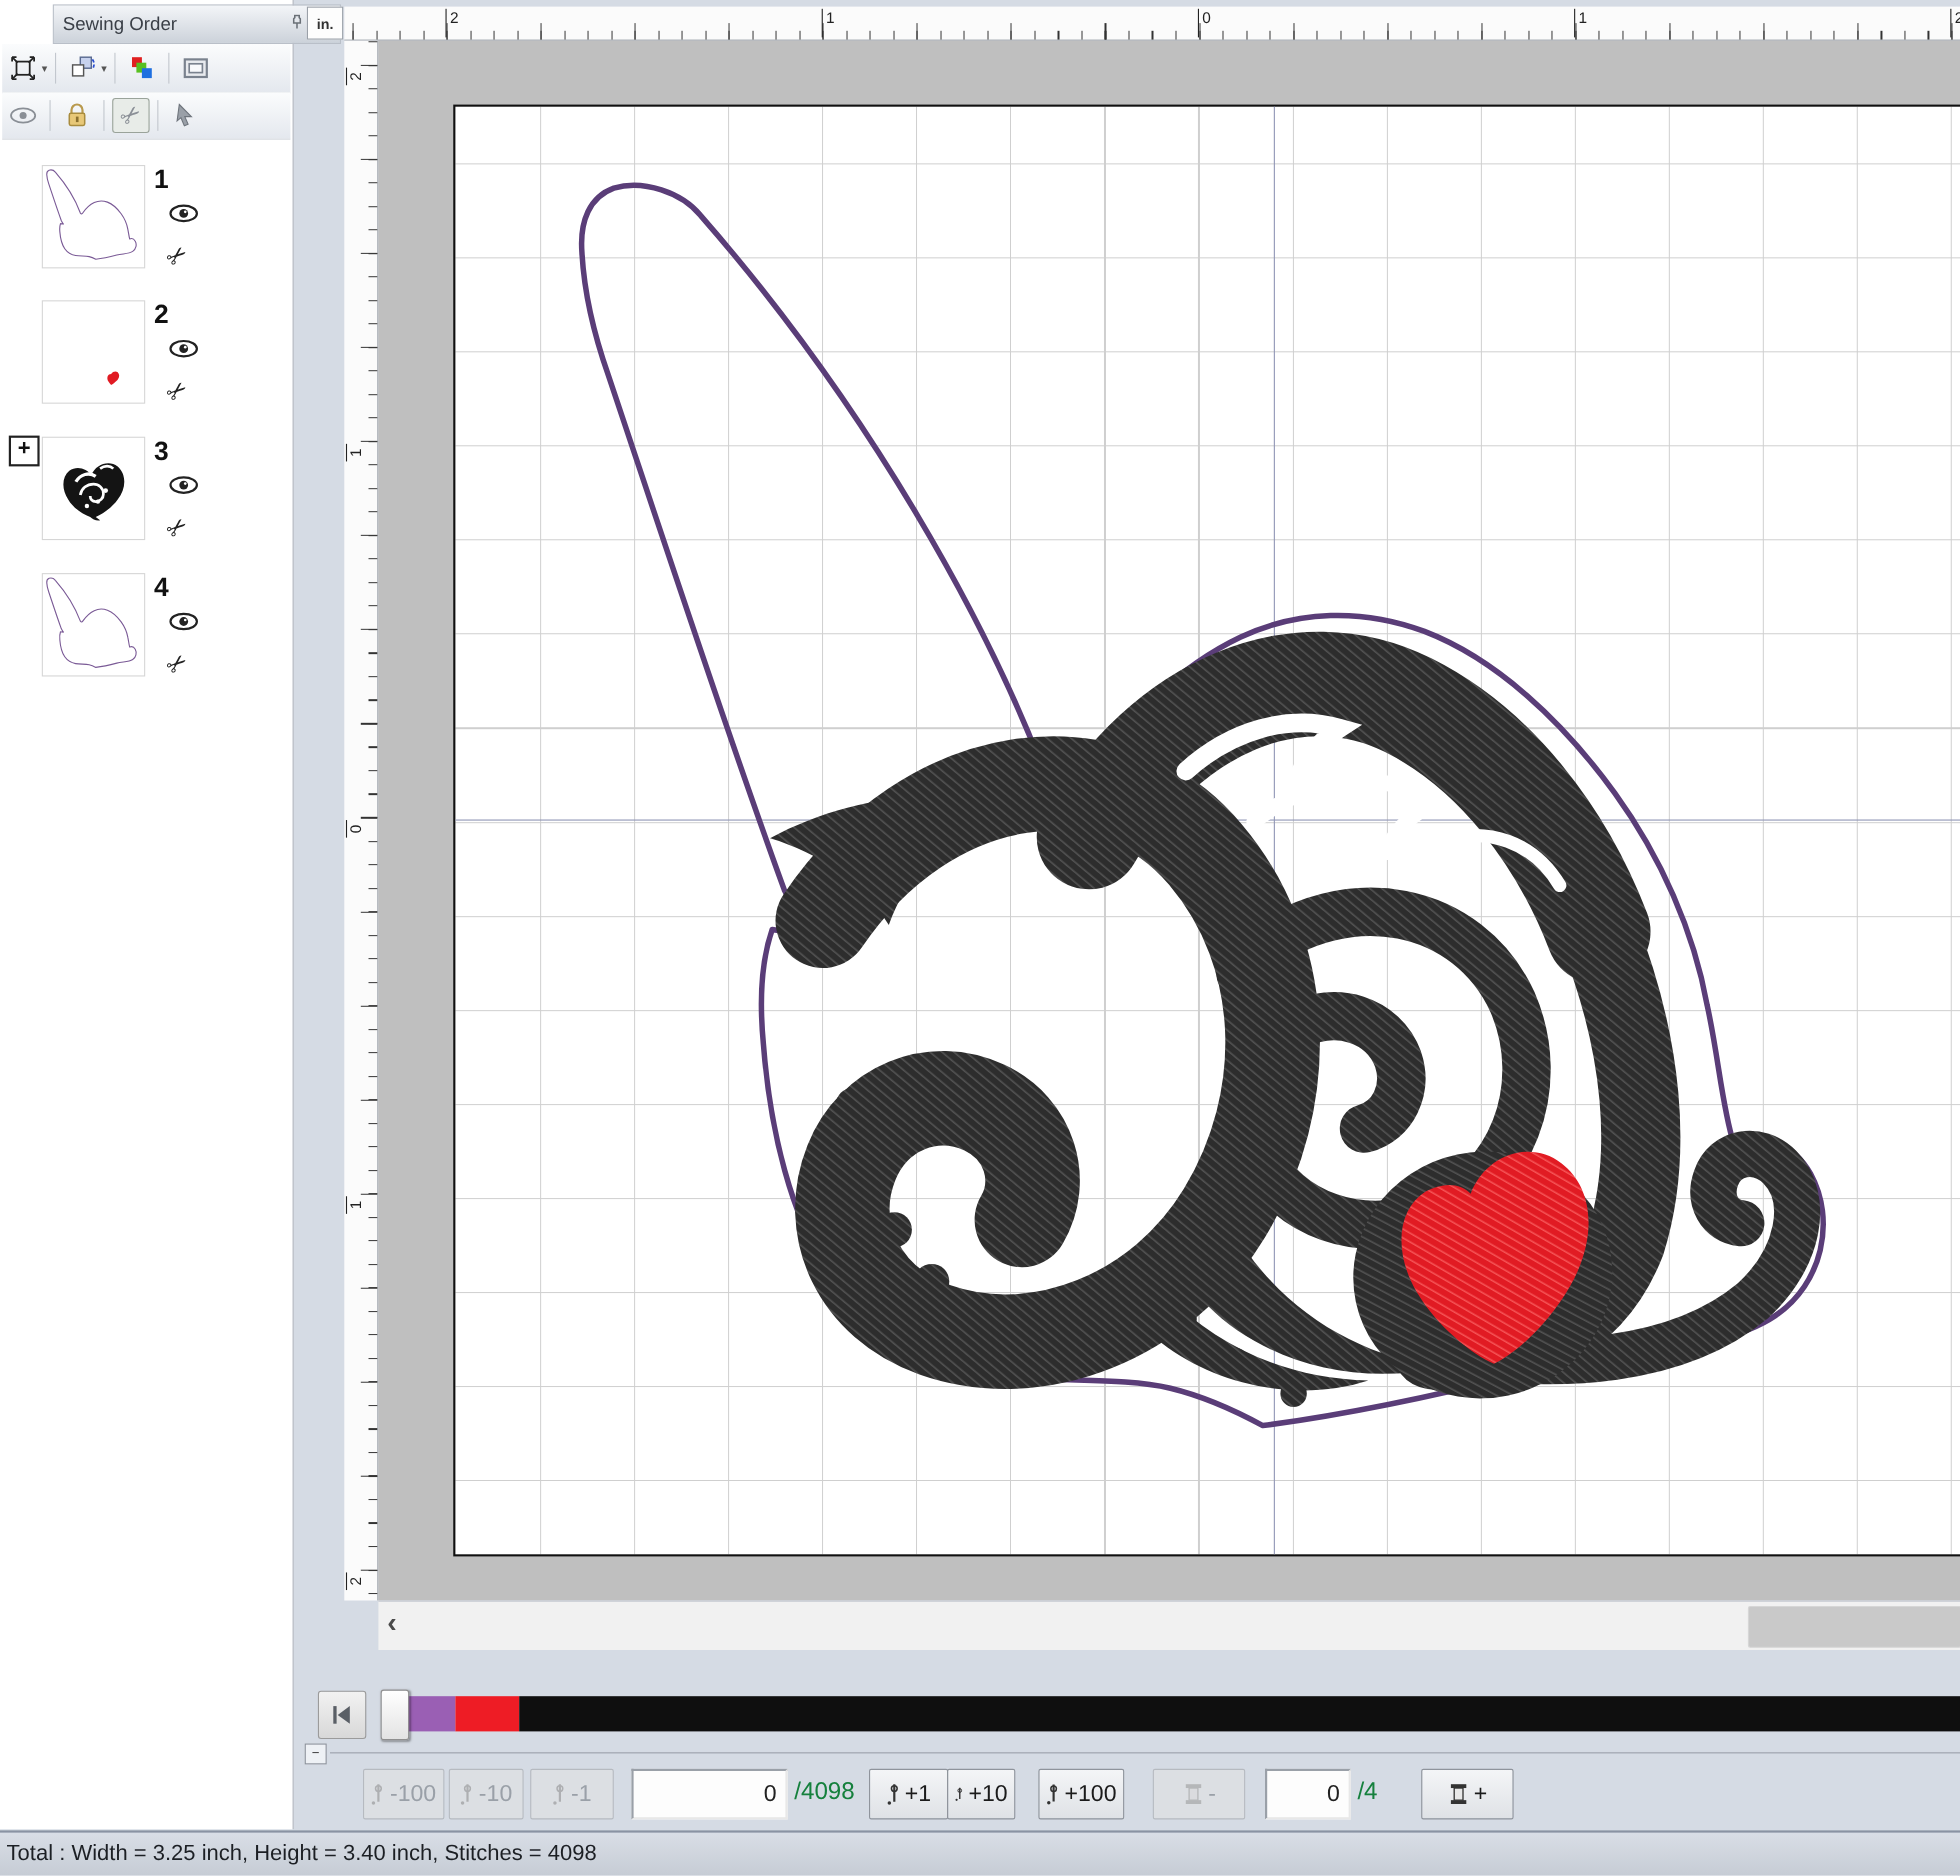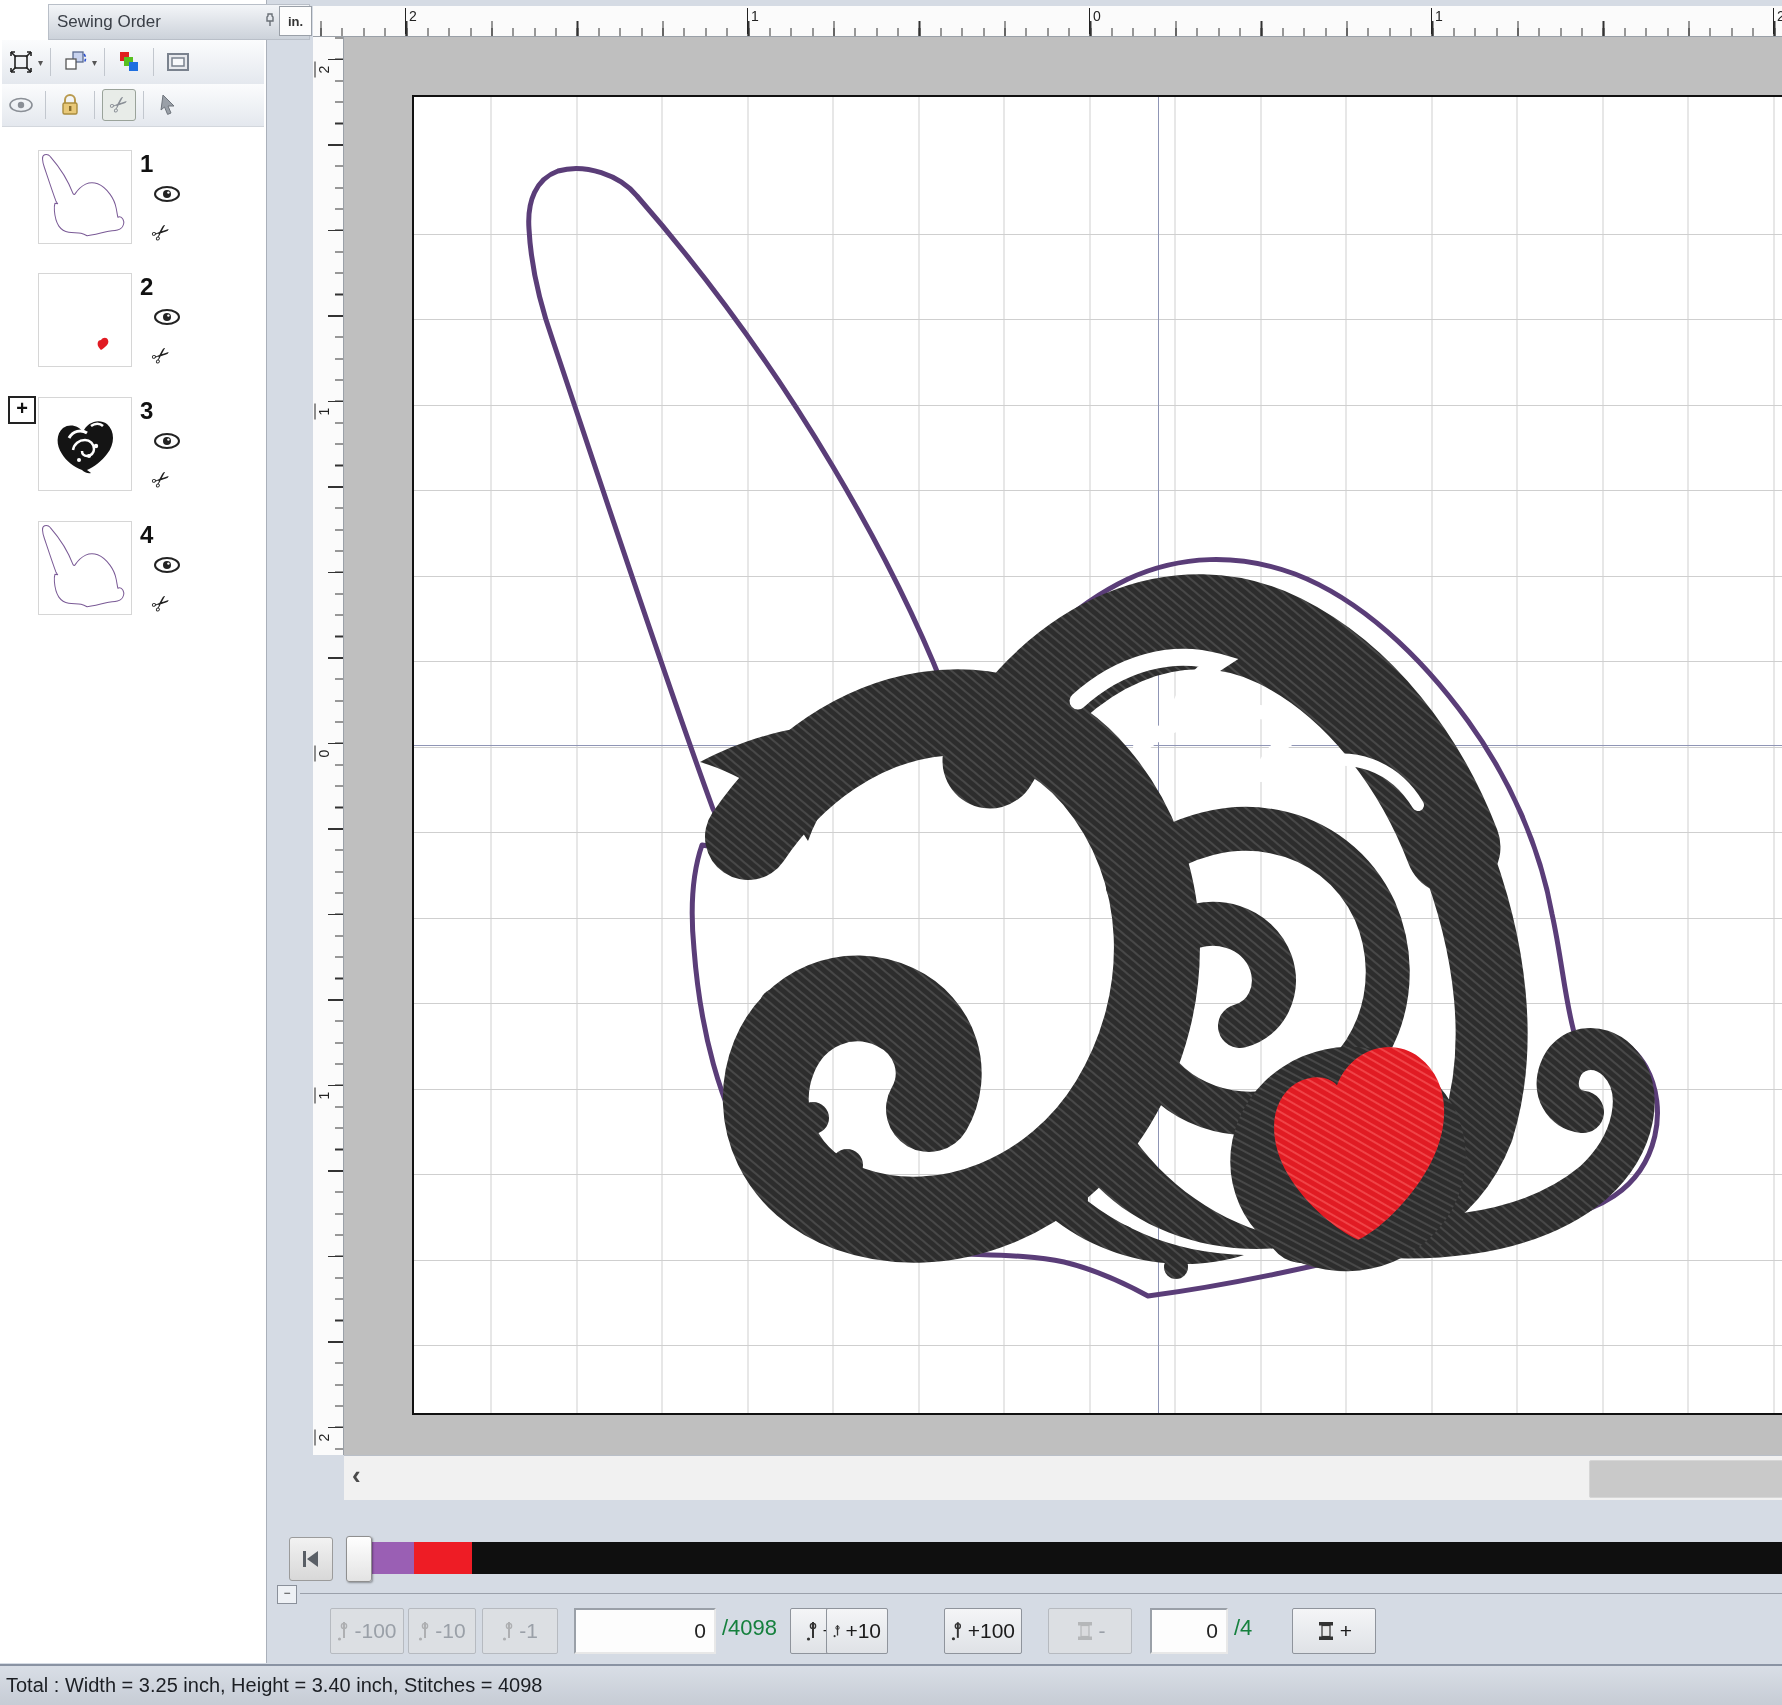--- a/index.html
+++ b/index.html
@@ -394,21 +394,21 @@
   <span class="navlabel" style="left:722px">/4098</span>
 
   <button class="navbtn" style="left:790px;width:72px">
     <svg width="13" height="22" viewBox="0 0 13 22">
         <line x1="7" y1="2" x2="7" y2="18" stroke="#333" stroke-width="2"></line>
         <circle cx="7" cy="6" r="2.6" fill="none" stroke="#333" stroke-width="1.4"></circle>
         <circle cx="2.5" cy="19" r="1.6" fill="#333"></circle>
       </svg>
     <span>+1</span>
   </button>
-  <button class="navbtn" style="left:826px;width:62px">
+  <button class="navbtn" style="left:861px;width:62px">
     <svg width="13" height="22" viewBox="0 0 13 22">
         <line x1="7" y1="2" x2="7" y2="18" stroke="#333" stroke-width="2"></line>
         <circle cx="7" cy="6" r="2.6" fill="none" stroke="#333" stroke-width="1.4"></circle>
         <circle cx="2.5" cy="19" r="1.6" fill="#333"></circle>
       </svg>
     <span>+10</span>
   </button>
   <button class="navbtn" style="left:944px;width:78px">
     <svg width="13" height="22" viewBox="0 0 13 22">
         <line x1="7" y1="2" x2="7" y2="18" stroke="#333" stroke-width="2"></line>

